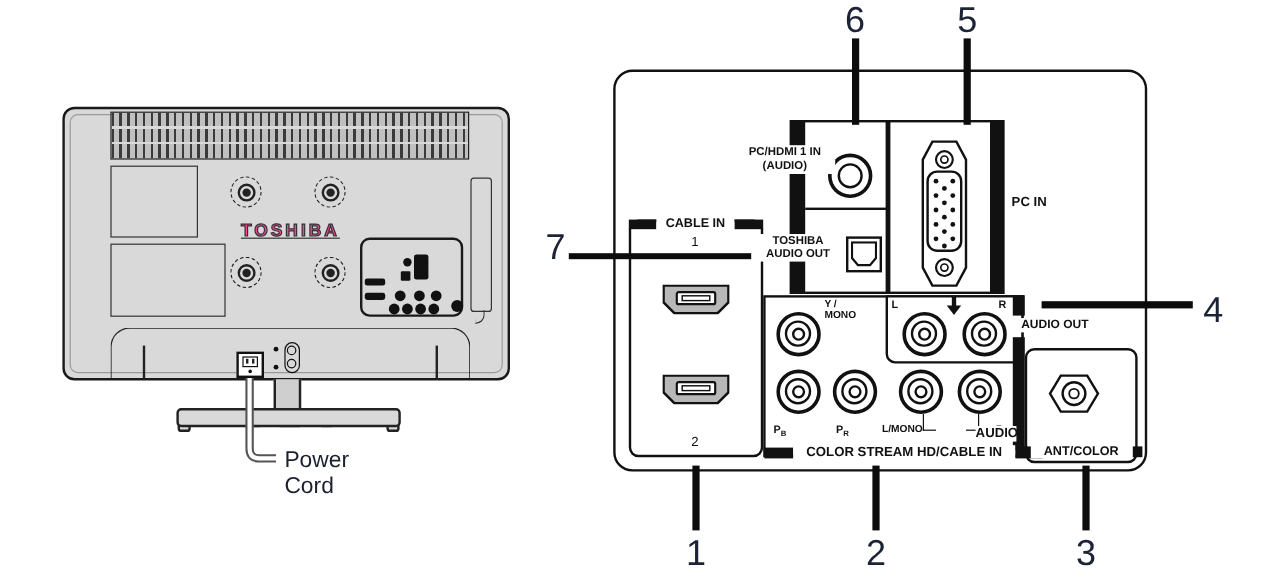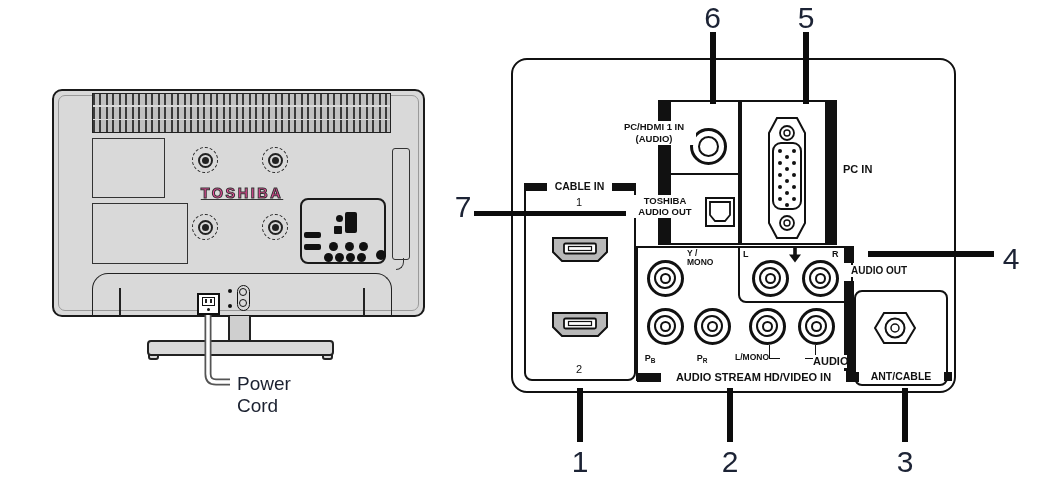--- a/index.html
+++ b/index.html
@@ -204,31 +204,31 @@
     </div>
     <div class="lbl" style="left:690px;top:353px;width:24px;font-size:9px;">
       <span>P</span><span style="font-size:6.5px;vertical-align:-2px;">R</span>
     </div>
     <div class="lbl" style="left:730px;top:353px;width:44px;font-size:8.5px;">L/MONO</div>
     <div class="lbl wbg" style="left:779px;top:355px;width:34px;font-size:11px;padding:0;margin-left:34px;">AUDIO</div>
     <div class="lbl" style="left:827px;top:353px;width:12px;font-size:9px;">R</div>
 
     <div class="bar" style="left:637px;top:373px;width:24px;height:9px;"></div>
     <div class="bar" style="left:846px;top:373px;width:23px;height:9px;"></div>
-    <div class="lbl wbg" style="left:661px;top:371px;width:185px;font-size:11px;padding:0;">AUDIO STREAM HD/VIDEO IN</div>
+    <div class="lbl wbg" style="left:661px;top:371px;width:185px;font-size:11px;padding:0;">COLOR STREAM HD/CABLE IN</div>
 
     <div class="box" style="left:854px;top:290px;width:94px;height:96px;border-radius:8px;"></div>
     <svg class="abs" style="left:873px;top:311px;" width="44" height="34" viewBox="0 0 44 34">
       <polygon points="2,17 11,2 33,2 42,17 33,32 11,32" fill="#fff" stroke="#111" stroke-width="2"></polygon>
       <circle cx="22" cy="17" r="9.5" fill="none" stroke="#111" stroke-width="2"></circle>
       <circle cx="22" cy="17" r="4" fill="none" stroke="#111" stroke-width="1.5"></circle>
     </svg>
     <div class="bar" style="left:852px;top:372px;width:8px;height:9px;"></div>
     <div class="bar" style="left:944px;top:372px;width:8px;height:9px;"></div>
-    <div class="lbl wbg" style="left:859px;top:370px;width:84px;font-size:10.5px;padding:0;">ANT/CABLE</div>
+    <div class="lbl wbg" style="left:859px;top:370px;width:84px;font-size:10.5px;padding:0;">ANT/COLOR</div>
 
     <div class="lead" style="left:709.5px;top:32px;width:6px;height:72px;"></div>
     <div class="lead" style="left:803px;top:32px;width:6px;height:72px;"></div>
     <div class="lead" style="left:474px;top:211px;width:162px;height:5px;"></div>
     <div class="lead" style="left:868px;top:251px;width:126px;height:6px;"></div>
     <div class="lead" style="left:577px;top:388px;width:6px;height:54px;"></div>
     <div class="lead" style="left:727px;top:388px;width:6px;height:54px;"></div>
     <div class="lead" style="left:902px;top:388px;width:6px;height:54px;"></div>
 
     <div class="num" style="left:692.5px;top:3px;">6</div>

